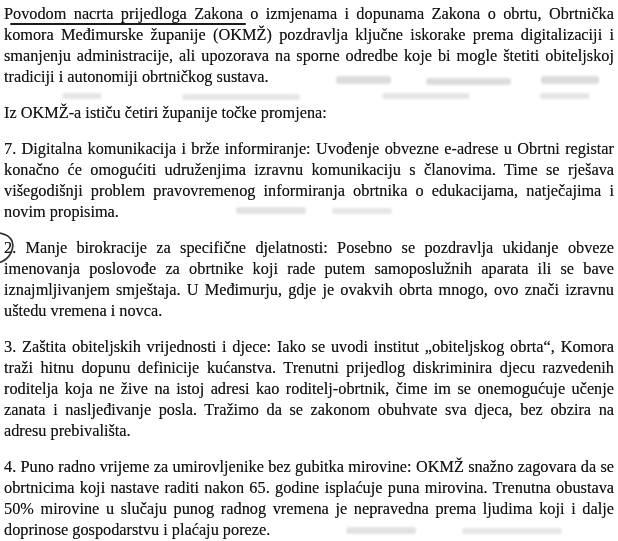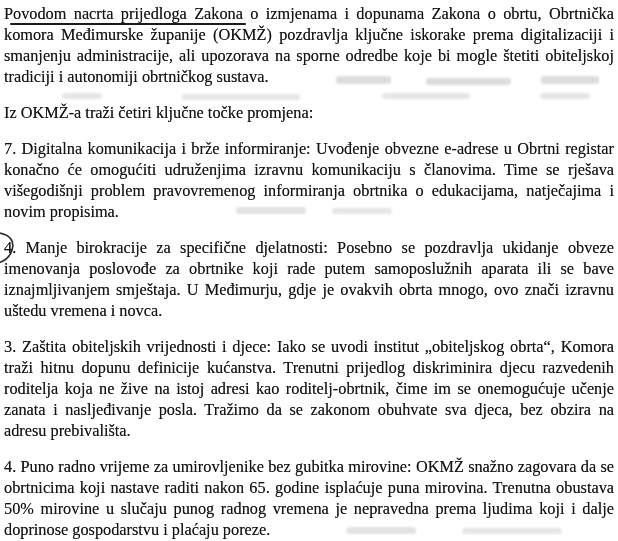--- a/index.html
+++ b/index.html
@@ -84,19 +84,19 @@
   <div class="smudge s2a"></div>
   <div class="smudge s2b"></div>
   <div class="smudge s2c"></div>
   <div class="smudge s2d"></div>
   <div class="smudge s3a"></div>
   <div class="smudge s3b"></div>
   <div class="smudge s4a"></div>
   <div class="smudge s4b"></div>
 
   <p>Povodom nacrta prijedloga Zakona o izmjenama i dopunama Zakona o obrtu, Obrtnička komora Međimurske županije (OKMŽ) pozdravlja ključne iskorake prema digitalizaciji i smanjenju administracije, ali upozorava na sporne odredbe koje bi mogle štetiti obiteljskoj tradiciji i autonomiji obrtničkog sustava.</p>
-  <p>Iz OKMŽ-a traži četiri ključne točke promjena:</p>
+  <p>Iz OKMŽ-a ističu četiri županije točke promjena:</p>
   <p>7. Digitalna komunikacija i brže informiranje: Uvođenje obvezne e-adrese u Obrtni registar konačno će omogućiti udruženjima izravnu komunikaciju s članovima. Time se rješava višegodišnji problem pravovremenog informiranja obrtnika o edukacijama, natječajima i novim propisima.</p>
-  <p>4. Manje birokracije za specifične djelatnosti: Posebno se pozdravlja ukidanje obveze imenovanja poslovođe za obrtnike koji rade putem samoposlužnih aparata ili se bave iznajmljivanjem smještaja. U Međimurju, gdje je ovakvih obrta mnogo, ovo znači izravnu uštedu vremena i novca.</p>
+  <p>2. Manje birokracije za specifične djelatnosti: Posebno se pozdravlja ukidanje obveze imenovanja poslovođe za obrtnike koji rade putem samoposlužnih aparata ili se bave iznajmljivanjem smještaja. U Međimurju, gdje je ovakvih obrta mnogo, ovo znači izravnu uštedu vremena i novca.</p>
   <p>3. Zaštita obiteljskih vrijednosti i djece: Iako se uvodi institut „obiteljskog obrta“, Komora traži hitnu dopunu definicije kućanstva. Trenutni prijedlog diskriminira djecu razvedenih roditelja koja ne žive na istoj adresi kao roditelj-obrtnik, čime im se onemogućuje učenje zanata i nasljeđivanje posla. Tražimo da se zakonom obuhvate sva djeca, bez obzira na adresu prebivališta.</p>
   <p>4. Puno radno vrijeme za umirovljenike bez gubitka mirovine: OKMŽ snažno zagovara da se obrtnicima koji nastave raditi nakon 65. godine isplaćuje puna mirovina. Trenutna obustava 50% mirovine u slučaju punog radnog vremena je nepravedna prema ljudima koji i dalje doprinose gospodarstvu i plaćaju poreze.</p>
 
 </div>
 
 </body></html>

